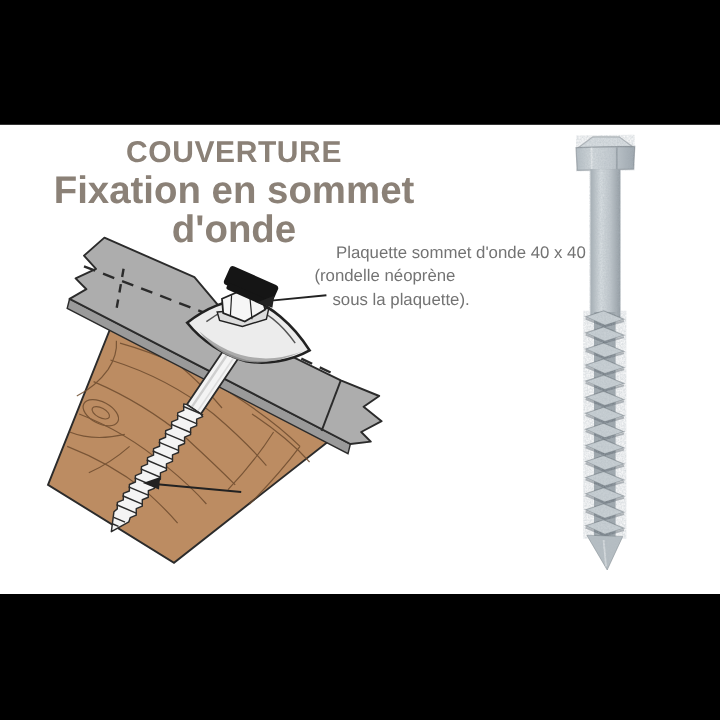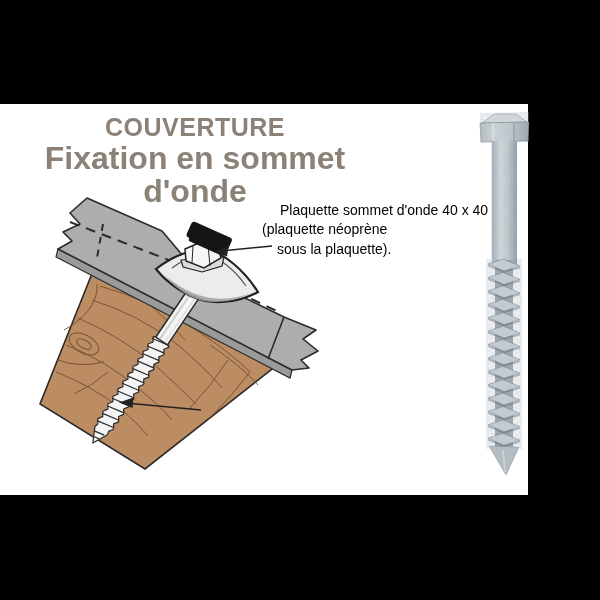--- a/index.html
+++ b/index.html
@@ -1,27 +1,27 @@
 <!DOCTYPE html>
 <html><head>
 <meta charset="utf-8">
 <style>
   html,body{margin:0;padding:0;background:#000;}
   .stage{position:relative;width:600px;height:600px;background:#000;overflow:hidden;
          font-family:"Liberation Sans", sans-serif;}
   .black-bar{position:absolute;left:0;width:600px;background:#000;}
   .bar-top{top:0;height:104px;}
   .bar-bottom{top:495px;height:105px;}
-  .canvas{position:absolute;left:0;top:104px;width:528px;height:391px;background:#fff;}
+  .canvas{position:absolute;left:0;top:104px;width:600px;height:391px;background:#fff;}
   .title-block{position:absolute;left:36px;top:10px;width:318px;text-align:center;
                color:#8b8177;font-weight:bold;line-height:1.04;}
   .title-line1{font-size:25px;letter-spacing:0.5px;}
   .title-line2{font-size:32px;margin-top:2px;}
   .diagram-svg{position:absolute;left:0;top:0;width:600px;height:391px;}
-  .callout{position:absolute;color:#000000;font-size:14px;line-height:1;white-space:nowrap;}
+  .callout{position:absolute;color:#737373;font-size:14px;line-height:1;white-space:nowrap;}
   .co-p1{left:280px;top:99px;}
   .co-p2{left:262px;top:118px;}
   .co-p3{left:277px;top:138px;}
   .co-t1{left:203px;top:298px;}
 </style>
 </head>
 <body>
 
 <div class="stage">
   <div class="black-bar bar-top"></div>
@@ -160,18 +160,18 @@
             <polygon points="488,438.20000000000005 503,433.20000000000005 520,440.20000000000005 504,445.20000000000005" fill="#ccd3d7" stroke="rgba(50,60,68,0.4)" stroke-width="0.9"></polygon>
             <path d="M488,439.70000000000005 L504,446.20000000000005 L520,441.70000000000005" stroke="rgba(70,80,88,0.45)" stroke-width="1.6" fill="none"></path>
           </g>
         <polygon points="489,446 519,447 506,475" fill="#b7bfc4" stroke="rgba(50,60,68,0.3)" stroke-width="0.8"></polygon>
         <line x1="503" y1="450" x2="505" y2="472" stroke="rgba(255,255,255,0.5)" stroke-width="1.5"></line>
         <rect x="470" y="105" width="70" height="378" clip-path="url(#screwClip)" filter="url(#speckle)"></rect>
       </g>
     </svg>
 
     <div class="callout co-p1">Plaquette sommet d'onde 40 x 40</div>
-    <div class="callout co-p2">(plaquette néoprène</div>
+    <div class="callout co-p2">(rondelle néoprène</div>
     <div class="callout co-p3">sous la plaquette).</div>
   </div>
 
   <div class="black-bar bar-bottom"></div>
 </div>
 
 </body></html>

